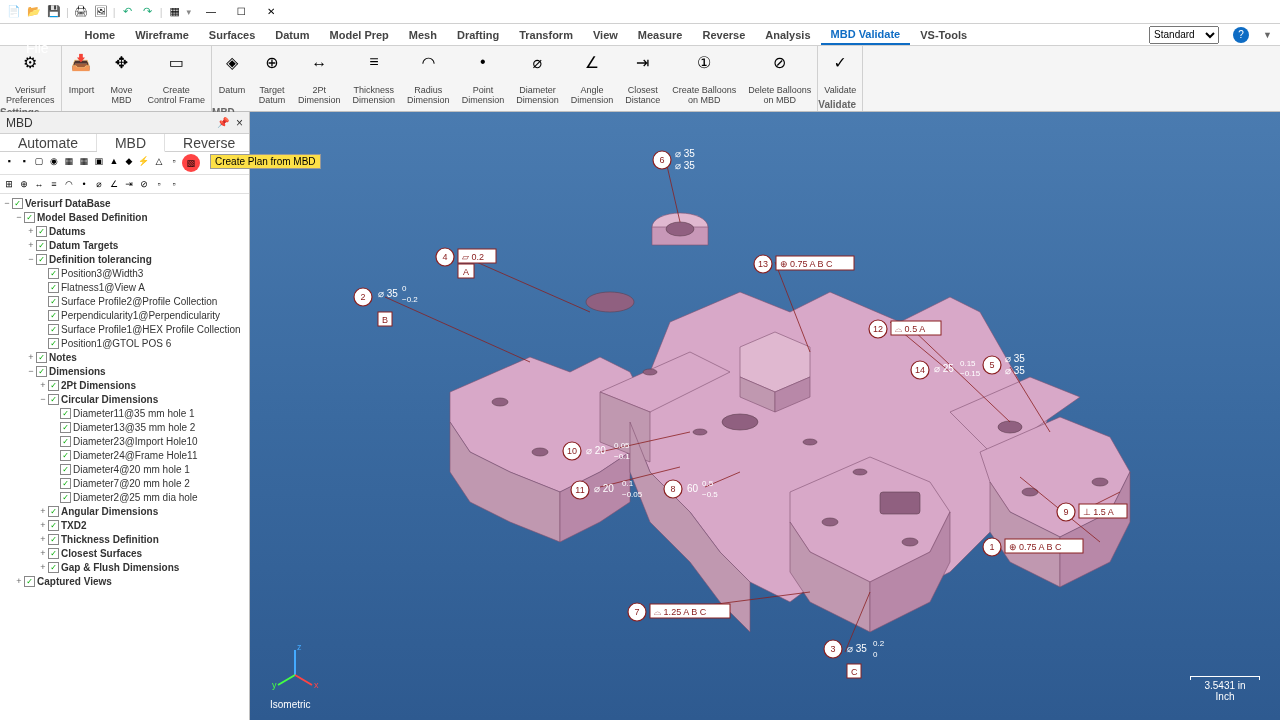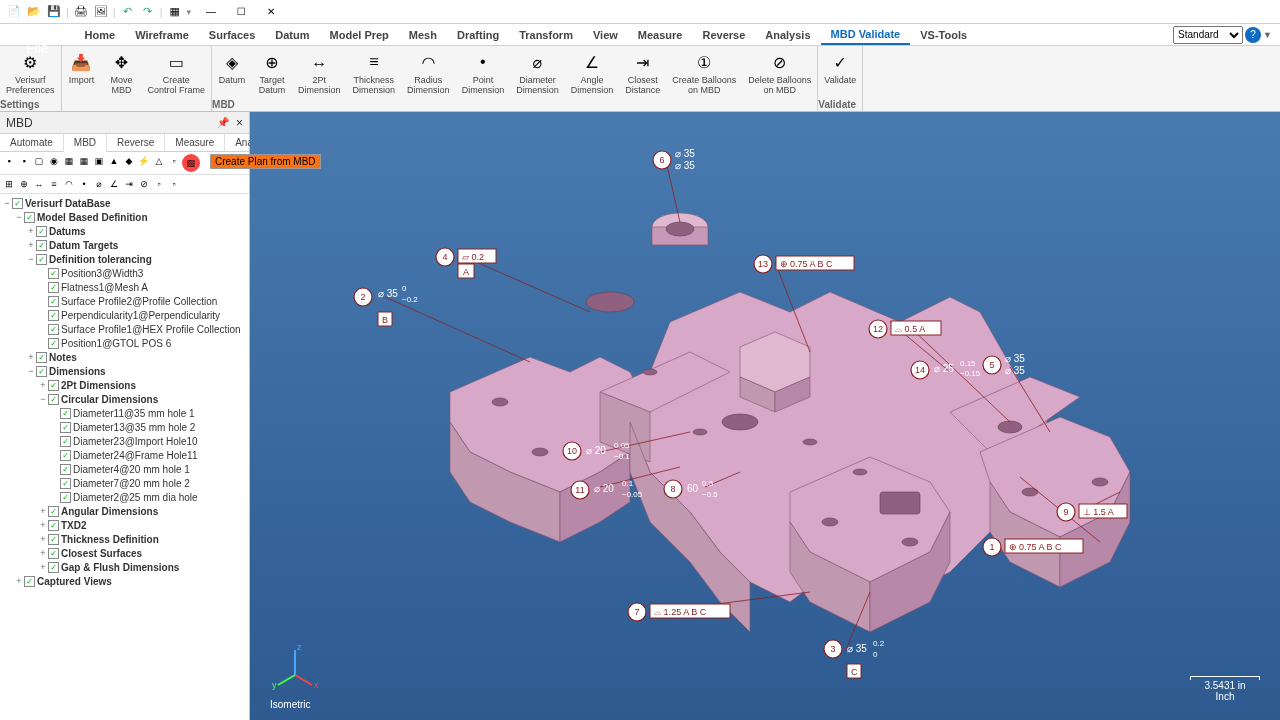--- a/index.html
+++ b/index.html
@@ -11,46 +11,46 @@
 .qat-icon { width: 16px; height: 16px; display: flex; align-items: center; justify-content: center; cursor: pointer; font-size: 11px; }
 .title-text { flex: 1; text-align: center; color: #666; font-size: 11px; }
 .win-controls { display: flex; gap: 2px; padding-right: 4px; }
 .win-btn { width: 28px; height: 20px; display: flex; align-items: center; justify-content: center; cursor: pointer; font-size: 10px; }
 
 
 .ribbon-tabs { height: 22px; background: #fff; display: flex; align-items: stretch; border-bottom: 1px solid #d0d0d0; }
 .file-tab { background: #0e6cc4; color: #fff; padding: 0 26px; display: flex; align-items: center; font-size: 14px; cursor: pointer; margin-top: 24px; }
 .ribbon-tab { padding: 0 10px; display: flex; align-items: center; font-size: 11px; cursor: pointer; color: #444; font-weight: bold; }
 .ribbon-tab.active { color: #0e6cc4; border-bottom: 2px solid #0e6cc4; }
-.ribbon-right { margin-left: auto; display: flex; align-items: center; gap: 2px; padding-right: 8px; }
+.ribbon-right { margin-left: auto; display: flex; align-items: center; gap: 14px; padding-right: 8px; }
 .ribbon-right select { font-size: 10px; height: 18px; width: 70px; }
 .help-icon { width: 16px; height: 16px; background: #0e6cc4; color: #fff; border-radius: 50%; display: flex; align-items: center; justify-content: center; font-size: 10px; cursor: pointer; }
 
 
 .ribbon-body { height: 66px; background: #f5f5f5; display: flex; border-bottom: 1px solid #c0c0c0; }
 .ribbon-group { display: flex; flex-direction: column; border-right: 1px solid #d0d0d0; }
 .ribbon-group-items { display: flex; flex: 1; }
 .ribbon-group-label { text-align: left; font-size: 10px; color: #666; padding: 1px 0; font-weight: bold; }
 .ribbon-btn { display: flex; flex-direction: column; align-items: center; justify-content: flex-start; padding: 4px 6px 0; cursor: pointer; min-width: 40px; }
 .ribbon-btn-icon { width: 24px; height: 24px; display: flex; align-items: center; justify-content: center; font-size: 16px; }
-.ribbon-btn-label { font-size: 9px; color: #444; text-align: center; line-height: 1.1; margin-top: 2px; }
+.ribbon-btn-label { font-size: 9px; color: #444; text-align: center; line-height: 1.1; margin-top: 12px; }
 
 
 .main-area { display: flex; height: 608px; }
 .left-panel { width: 250px; background: #fff; border-right: 1px solid #c0c0c0; display: flex; flex-direction: column; }
 .panel-header { height: 22px; background: #f0f0f0; display: flex; align-items: center; padding: 0 6px; font-size: 12px; color: #333; border-bottom: 1px solid #d0d0d0; }
 .panel-header .pin { margin-left: auto; font-size: 10px; cursor: pointer; margin-right: 6px;}
 .panel-header .close { font-size: 12px; cursor: pointer; }
 .panel-tabs { display: flex; border-bottom: 1px solid #d0d0d0; height: 18px; }
-.panel-tab { padding: 0 10px; font-size: 10px; display: flex; align-items: center; cursor: pointer; color: #444; border-right: 1px solid #e0e0e0; }
+.panel-tab { padding: 0 18px; font-size: 14px; display: flex; align-items: center; cursor: pointer; color: #444; border-right: 1px solid #e0e0e0; }
 .panel-tab.active { background: #fff; border-bottom: 1px solid #fff; margin-bottom: -1px; }
 .toolbar-row { display: flex; gap: 1px; padding: 2px; border-bottom: 1px solid #e0e0e0; flex-wrap: wrap; position: relative; }
 .tool-btn { width: 14px; height: 14px; display: flex; align-items: center; justify-content: center; cursor: pointer; font-size: 9px; }
 .tool-btn.highlighted { background: #ff4444; border-radius: 50%; width: 18px; height: 18px; position: relative; }
-.tooltip-box { position: absolute; background: #f97316; border: 1px solid #999; padding: 1px 4px; font-size: 10px; white-space: nowrap; top: 2px; left: 210px; z-index: 10;}
+.tooltip-box { position: absolute; background: #fde047; border: 1px solid #999; padding: 1px 4px; font-size: 10px; white-space: nowrap; top: 2px; left: 210px; z-index: 10;}
 
 
 .tree { flex: 1; overflow: auto; padding: 2px; font-size: 10px; }
 .tree-node { display: flex; align-items: center; height: 14px; cursor: pointer; white-space: nowrap; }
 .tree-toggle { width: 10px; text-align: center; font-size: 9px; color: #666; }
 .tree-check { width: 11px; height: 11px; border: 1px solid #888; margin-right: 2px; display: flex; align-items: center; justify-content: center; font-size: 8px; color: #0a0; }
 .tree-label { color: #333; }
 .tree-label.bold { font-weight: bold; }
 .indent-0 { padding-left: 0px; }
 .indent-1 { padding-left: 12px; }
@@ -285,21 +285,21 @@
           <span class="tree-label bold">Definition tolerancing</span>
         </div>
         <div class="tree-node indent-3">
           <span class="tree-toggle"></span>
           <span class="tree-check">✓</span>
           <span class="tree-label">Position3@Width3</span>
         </div>
         <div class="tree-node indent-3">
           <span class="tree-toggle"></span>
           <span class="tree-check">✓</span>
-          <span class="tree-label">Flatness1@Mesh A</span>
+          <span class="tree-label">Flatness1@View A</span>
         </div>
         <div class="tree-node indent-3">
           <span class="tree-toggle"></span>
           <span class="tree-check">✓</span>
           <span class="tree-label">Surface Profile2@Profile Collection</span>
         </div>
         <div class="tree-node indent-3">
           <span class="tree-toggle"></span>
           <span class="tree-check">✓</span>
           <span class="tree-label">Perpendicularity1@Perpendicularity</span>

